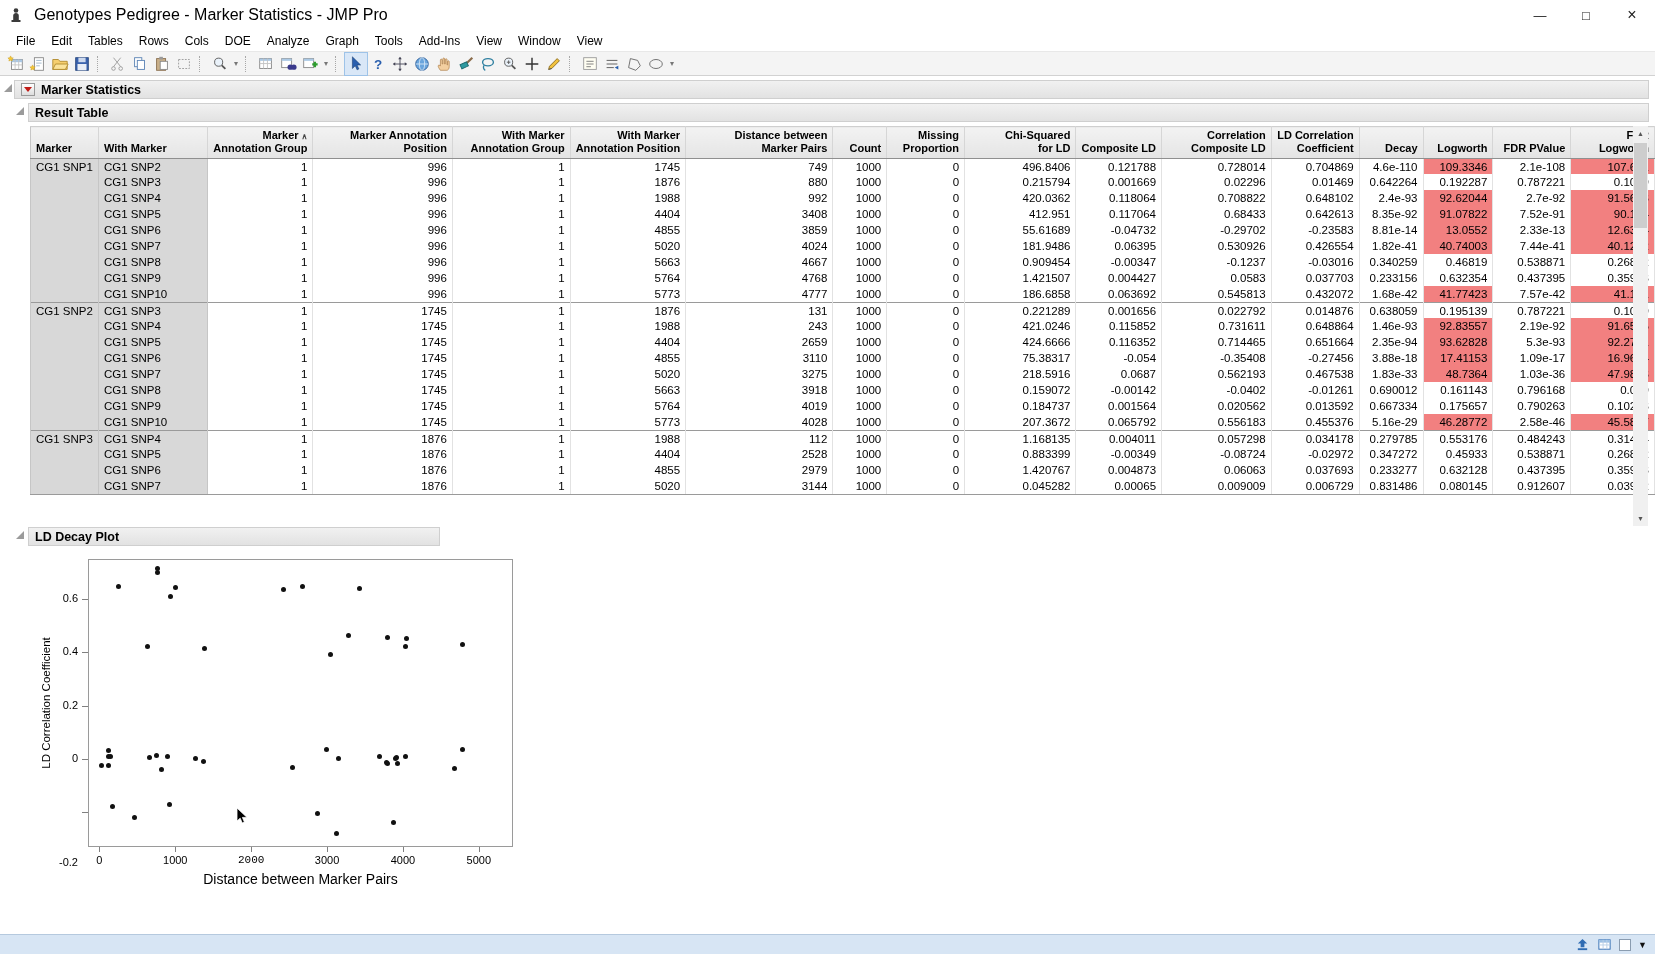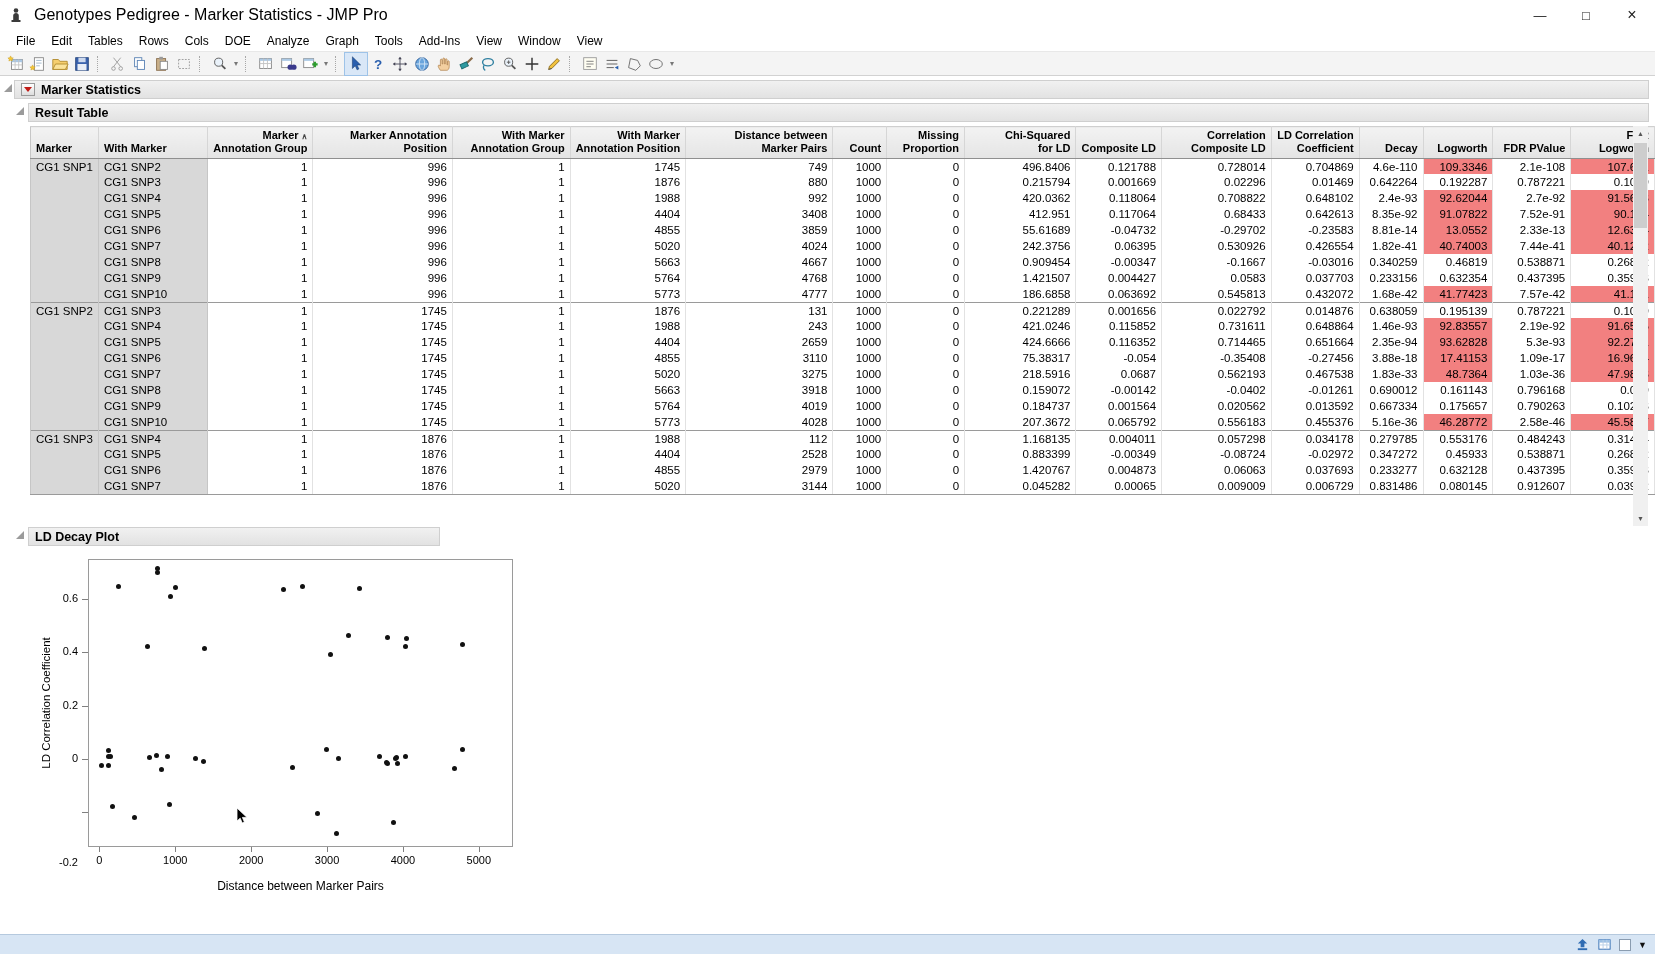--- a/index.html
+++ b/index.html
@@ -51,21 +51,21 @@
   .sb-btn.up{top:0}.sb-btn.down{bottom:0}
   .sb-thumb{position:absolute;left:1px;top:17px;width:13px;height:85px;background:#cdcdcd}
   
   .plot{position:absolute;left:0;top:549px;width:640px;height:360px}
   .frame{position:absolute;left:88px;top:10px;width:425px;height:288px;border:1px solid #9a9a9a;background:#fff}
   .dot{position:absolute;width:5px;height:5px;border-radius:50%;background:var(--dot,#111)}
   .xmark{position:absolute;top:298px;width:1px;height:5px;background:#808080}
   .xtick{position:absolute;top:305px;width:40px;margin-left:-20px;text-align:center;font-size:11px}
   .ymark{position:absolute;left:82px;width:6px;height:1px;background:#808080}
   .ytick{position:absolute;left:34px;width:44px;margin-top:-7px;text-align:right;font-size:11px}
-  .xtitle{position:absolute;left:88px;top:330px;width:425px;text-align:center;font-size:12px}
+  .xtitle{position:absolute;left:88px;top:322px;width:425px;text-align:center;font-size:14px}
   .ytitle{position:absolute;left:46px;top:154px;transform:translate(-50%,-50%) rotate(-90deg);
     font-size:11.5px;white-space:nowrap}
   .cursor{position:absolute;left:236px;top:258px}
   
   .statusbar{position:absolute;left:0;top:934px;width:100%;height:20px;background:var(--sbbg,#d7e5f4);
     border-top:1px solid #b5c9de;display:flex;align-items:center;justify-content:flex-end;padding-right:8px;gap:7px}
   .statusbar svg{display:block}
   .blank-box{width:12px;height:12px;background:#fff;border:1px solid #8a9cb0}
   .dd{font-size:9px;color:#111}
 </style>
@@ -475,42 +475,42 @@
         <tr>
           <td class="gcell"></td>
           <td class="gcell">CG1 SNP7</td>
           <td class="num">1</td>
           <td class="num">996</td>
           <td class="num">1</td>
           <td class="num">5020</td>
           <td class="num">4024</td>
           <td class="num">1000</td>
           <td class="num">0</td>
-          <td class="num">242.3756</td>
+          <td class="num">181.9486</td>
           <td class="num">0.06395</td>
           <td class="num">0.530926</td>
           <td class="num">0.426554</td>
           <td class="num">1.82e-41</td>
           <td class="num hl">40.74003</td>
           <td class="num">7.44e-41</td>
           <td class="num hl">40.1282</td>
         </tr>
         <tr>
           <td class="gcell"></td>
           <td class="gcell">CG1 SNP8</td>
           <td class="num">1</td>
           <td class="num">996</td>
           <td class="num">1</td>
           <td class="num">5663</td>
           <td class="num">4667</td>
           <td class="num">1000</td>
           <td class="num">0</td>
           <td class="num">0.909454</td>
           <td class="num">-0.00347</td>
-          <td class="num">-0.1667</td>
+          <td class="num">-0.1237</td>
           <td class="num">-0.03016</td>
           <td class="num">0.340259</td>
           <td class="num">0.46819</td>
           <td class="num">0.538871</td>
           <td class="num">0.26852</td>
         </tr>
         <tr>
           <td class="gcell"></td>
           <td class="gcell">CG1 SNP9</td>
           <td class="num">1</td>
@@ -688,21 +688,21 @@
           <td class="num">1745</td>
           <td class="num">1</td>
           <td class="num">5773</td>
           <td class="num">4028</td>
           <td class="num">1000</td>
           <td class="num">0</td>
           <td class="num">207.3672</td>
           <td class="num">0.065792</td>
           <td class="num">0.556183</td>
           <td class="num">0.455376</td>
-          <td class="num">5.16e-36</td>
+          <td class="num">5.16e-29</td>
           <td class="num hl">46.28772</td>
           <td class="num">2.58e-46</td>
           <td class="num hl">45.5887</td>
         </tr>
         <tr class="group-start">
           <td class="gcell">CG1 SNP3</td>
           <td class="gcell">CG1 SNP4</td>
           <td class="num">1</td>
           <td class="num">1876</td>
           <td class="num">1</td>
@@ -843,21 +843,21 @@
     <span class="cursor">
       <svg width="12" height="18" viewBox="0 0 12 18">
           <path d="M1 1v13l3.2-2.8 2 4.8 2.2-1-2-4.6H11z" fill="#000" stroke="#fff" stroke-width=".8"></path>
         </svg>
     </span>
   <div class="xmark" style="left: 99.3839px;"></div>
       <div class="xtick" style="left: 99.3839px;">0</div>
       <div class="xmark" style="left: 175.277px;"></div>
       <div class="xtick" style="left: 175.277px;">1000</div>
       <div class="xmark" style="left: 251.17px;"></div>
-      <div class="xtick" style="left: 251.17px;">2000</div>
+      <div class="xtick" style="left: 251.17px; font-family: Liberation Mono, monospace;">2000</div>
       <div class="xmark" style="left: 327.062px;"></div>
       <div class="xtick" style="left: 327.062px;">3000</div>
       <div class="xmark" style="left: 402.955px;"></div>
       <div class="xtick" style="left: 402.955px;">4000</div>
       <div class="xmark" style="left: 478.848px;"></div>
       <div class="xtick" style="left: 478.848px;">5000</div>
       <div class="ymark" style="top: 263.333px;"></div>
       <div class="ytick" style="top: 263.333px; margin-top: 44px;">-0.2</div>
       <div class="ymark" style="top: 210px;"></div>
       <div class="ytick" style="top: 210px;">0</div>

